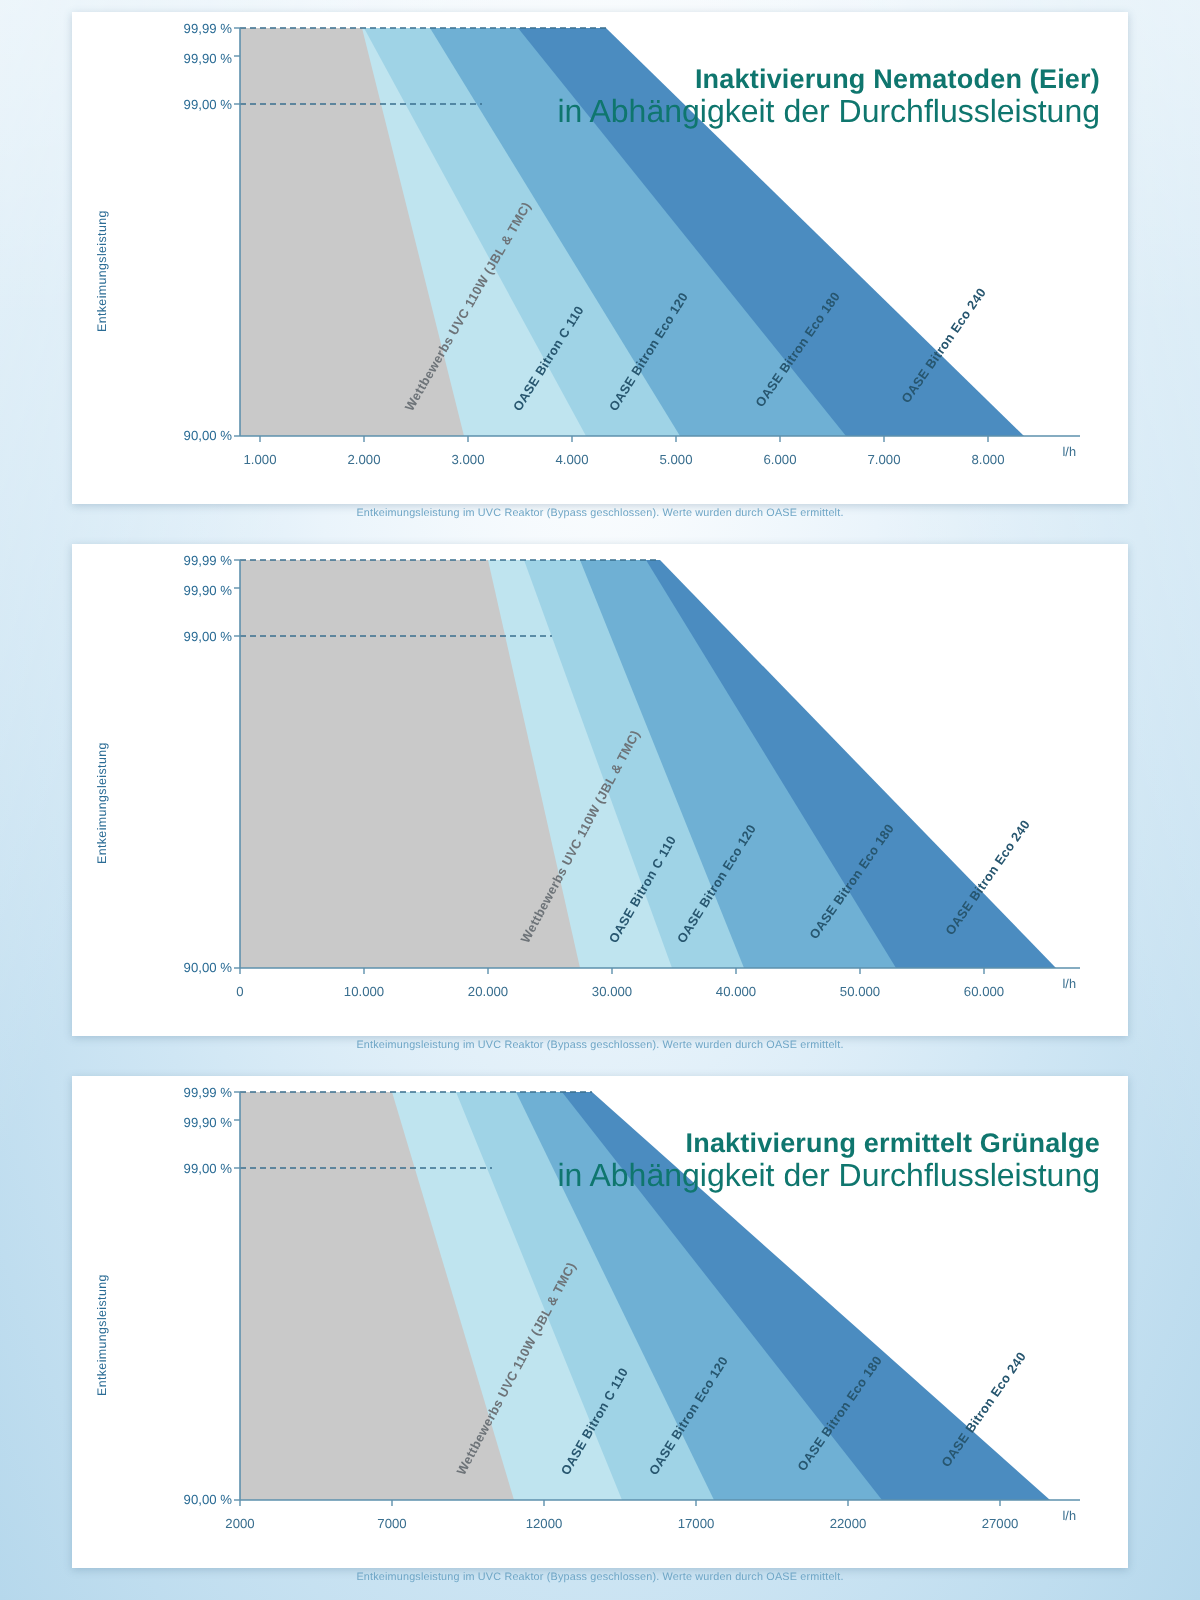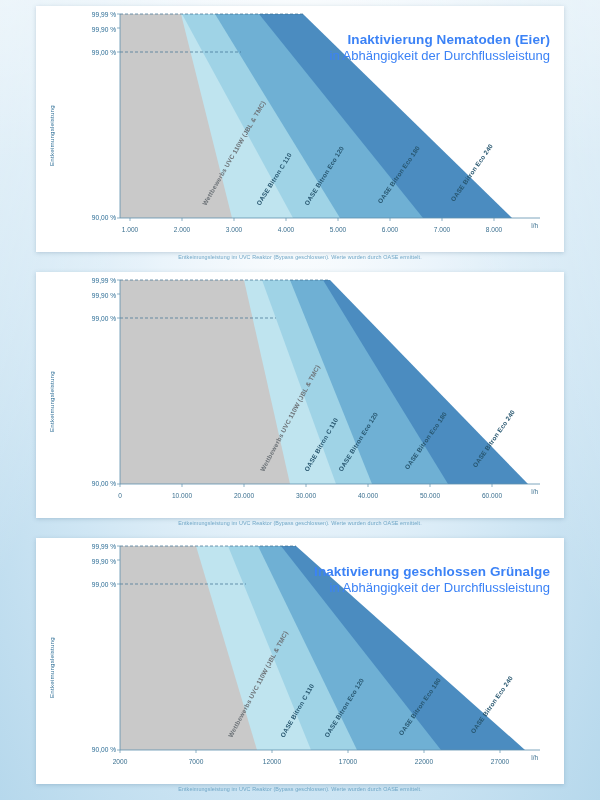--- a/index.html
+++ b/index.html
@@ -37,28 +37,28 @@
     left:0;top:0;
     width:528px;height:246px;
   }
   svg{display:block;}
 
   
   .titleblock{
     position:absolute;
     right:14px;
     text-align:right;
-    color:#3b82f6;
+    color:#0f766e;
     line-height:1.16;
   }
   .titleblock .t1{
     font-size:13.5px;font-weight:bold;letter-spacing:.1px;
   }
   .titleblock .t2{
-    font-size:13px;font-weight:normal;
+    font-size:16px;font-weight:normal;
   }
   #title1{top:26px;}
   #title2{top:28px;}
   #title3{top:26px;}
   #title2 .t1{font-size:13.5px;line-height:1.2;}
   #title2 .t2{font-size:11.5px;line-height:1.25;margin-top:2px;}
 
   .ylab{
     position:absolute;
     transform:rotate(-90deg);
@@ -302,17 +302,17 @@
       <text class="curvelabel" transform="translate(248,200) rotate(-60)">OASE Bitron C 110</text>
       <text class="curvelabel" transform="translate(292,200) rotate(-58)">OASE Bitron Eco 120</text>
       <text class="curvelabel" transform="translate(366,198) rotate(-55)">OASE Bitron Eco 180</text>
       <text class="curvelabel" transform="translate(438,196) rotate(-55)">OASE Bitron Eco 240</text>
     </g>
   </svg>
 
   <div class="ylab" style="left:12px;top:160px;"><span>Entkeimungsleistung</span></div>
 
   <div class="titleblock" id="title3">
-    <div class="t1">Inaktivierung geschlossen Grünalge</div>
+    <div class="t1">Inaktivierung ermittelt Grünalge</div>
     <div class="t2">in Abhängigkeit der Durchflussleistung</div>
   </div>
 </div>
 <div class="footnote" id="fn3" style="left:36px;">Entkeimungsleistung im UVC Reaktor (Bypass geschlossen). Werte wurden durch OASE ermittelt.</div>
 
 </body></html>

